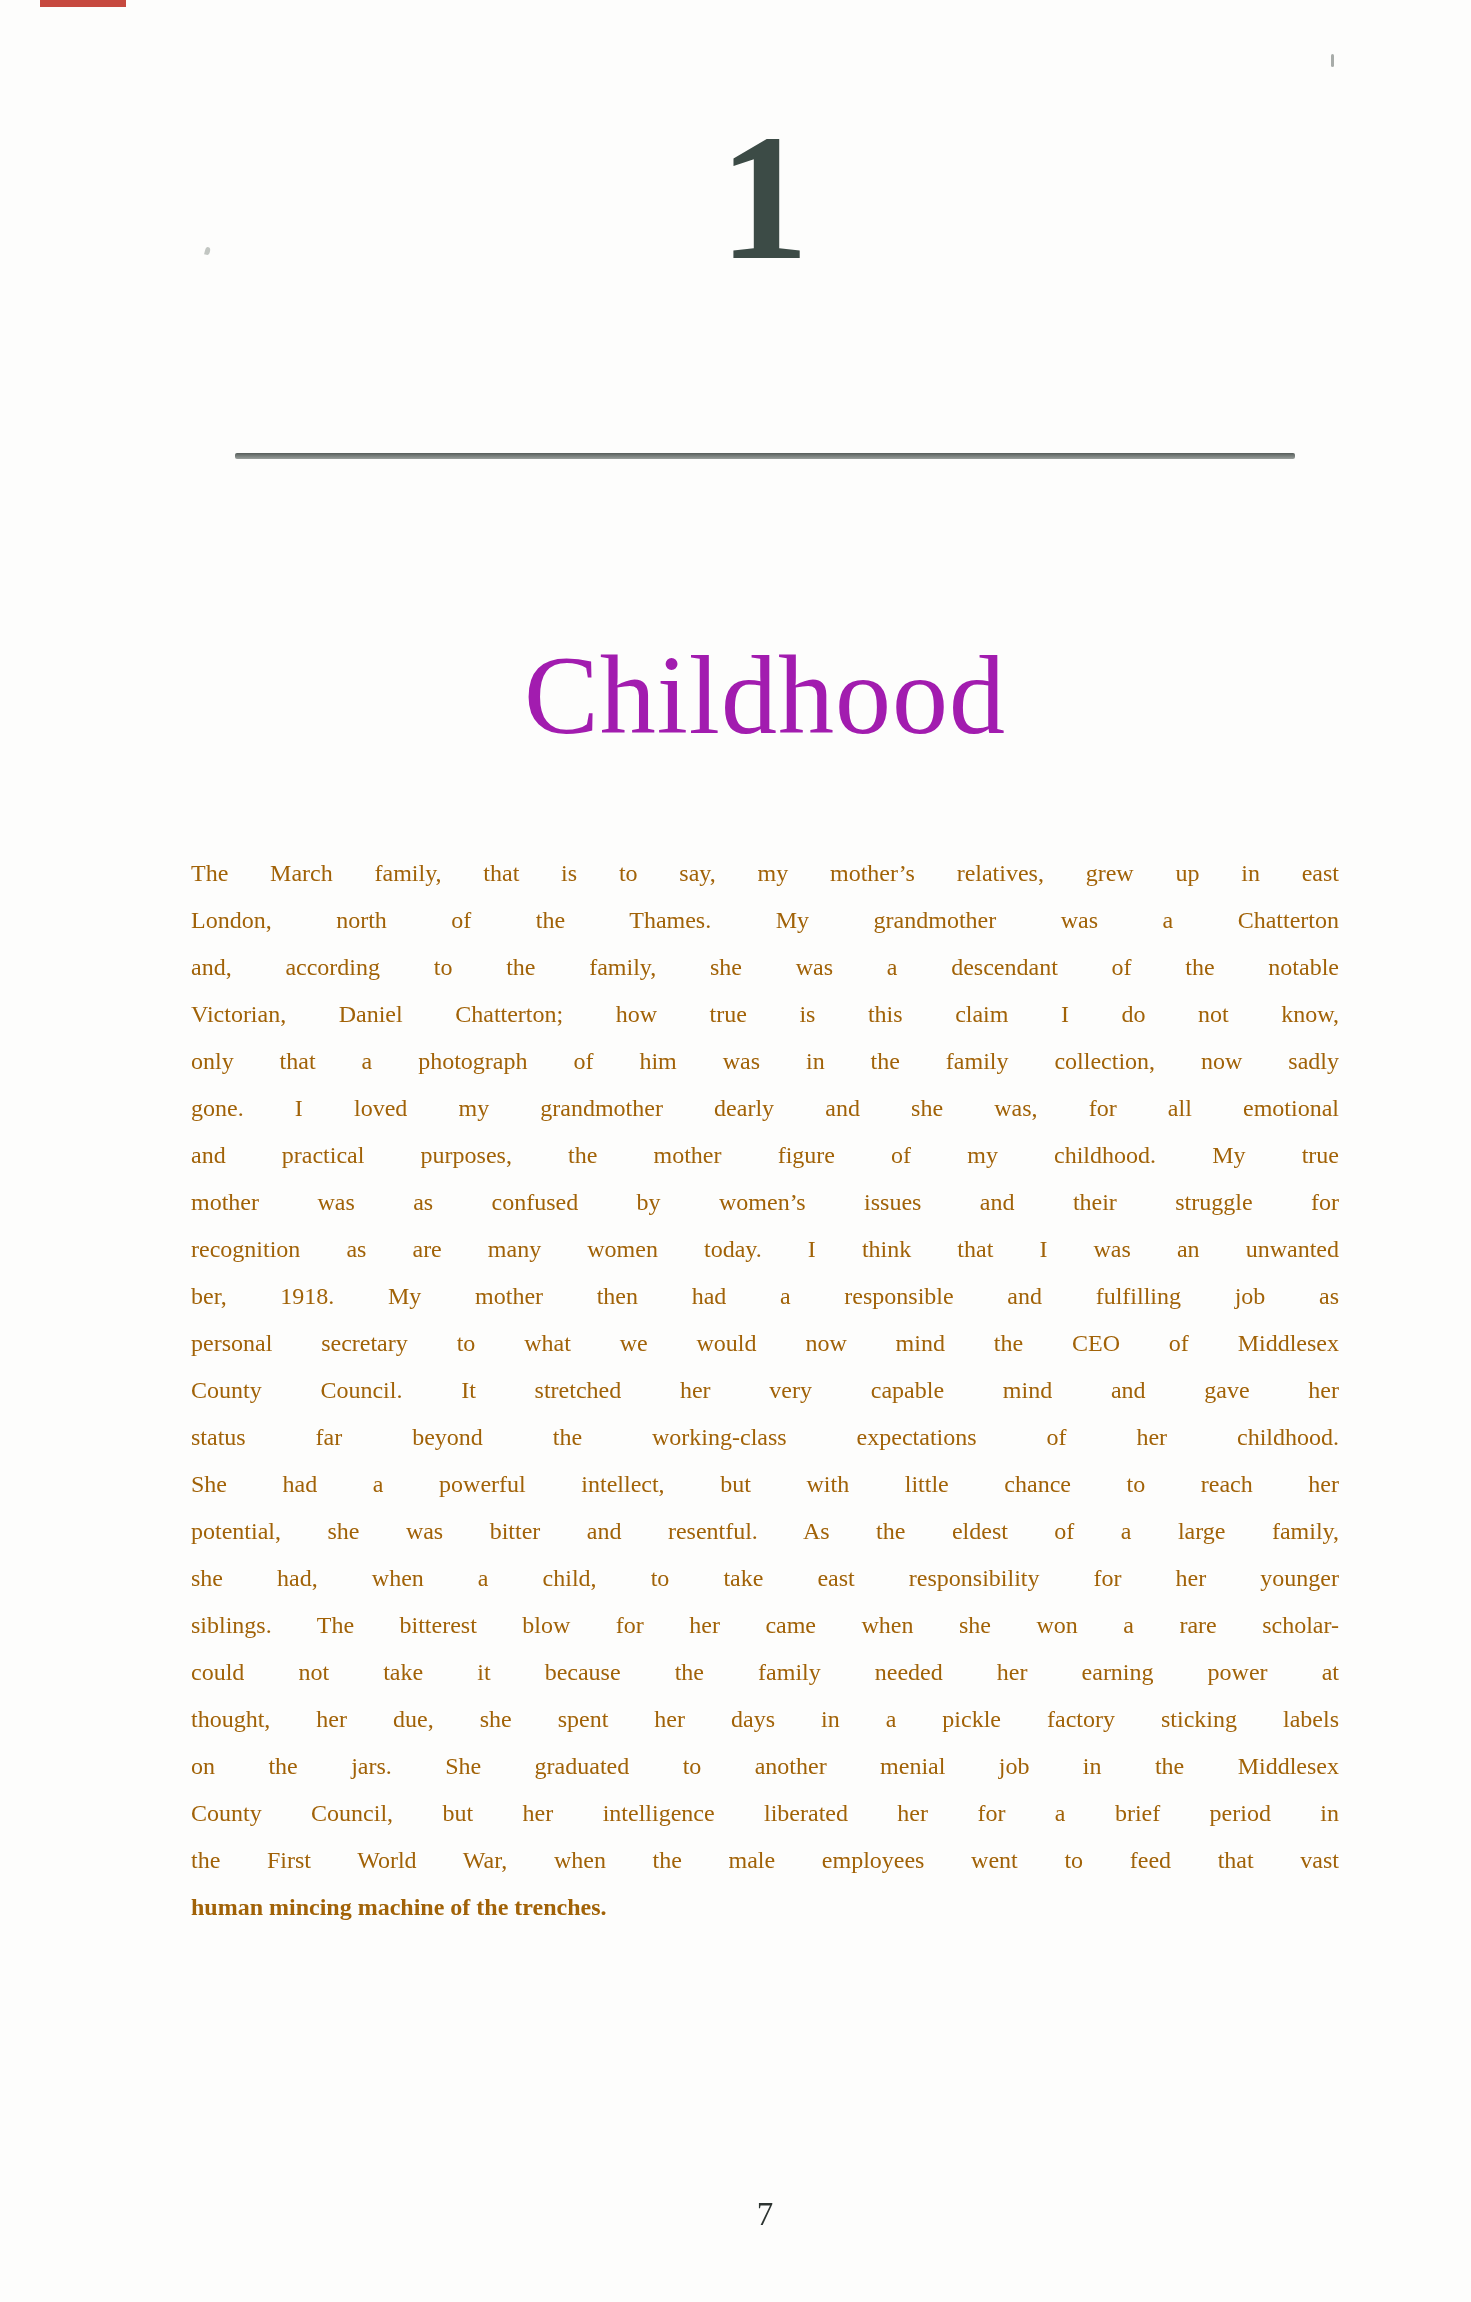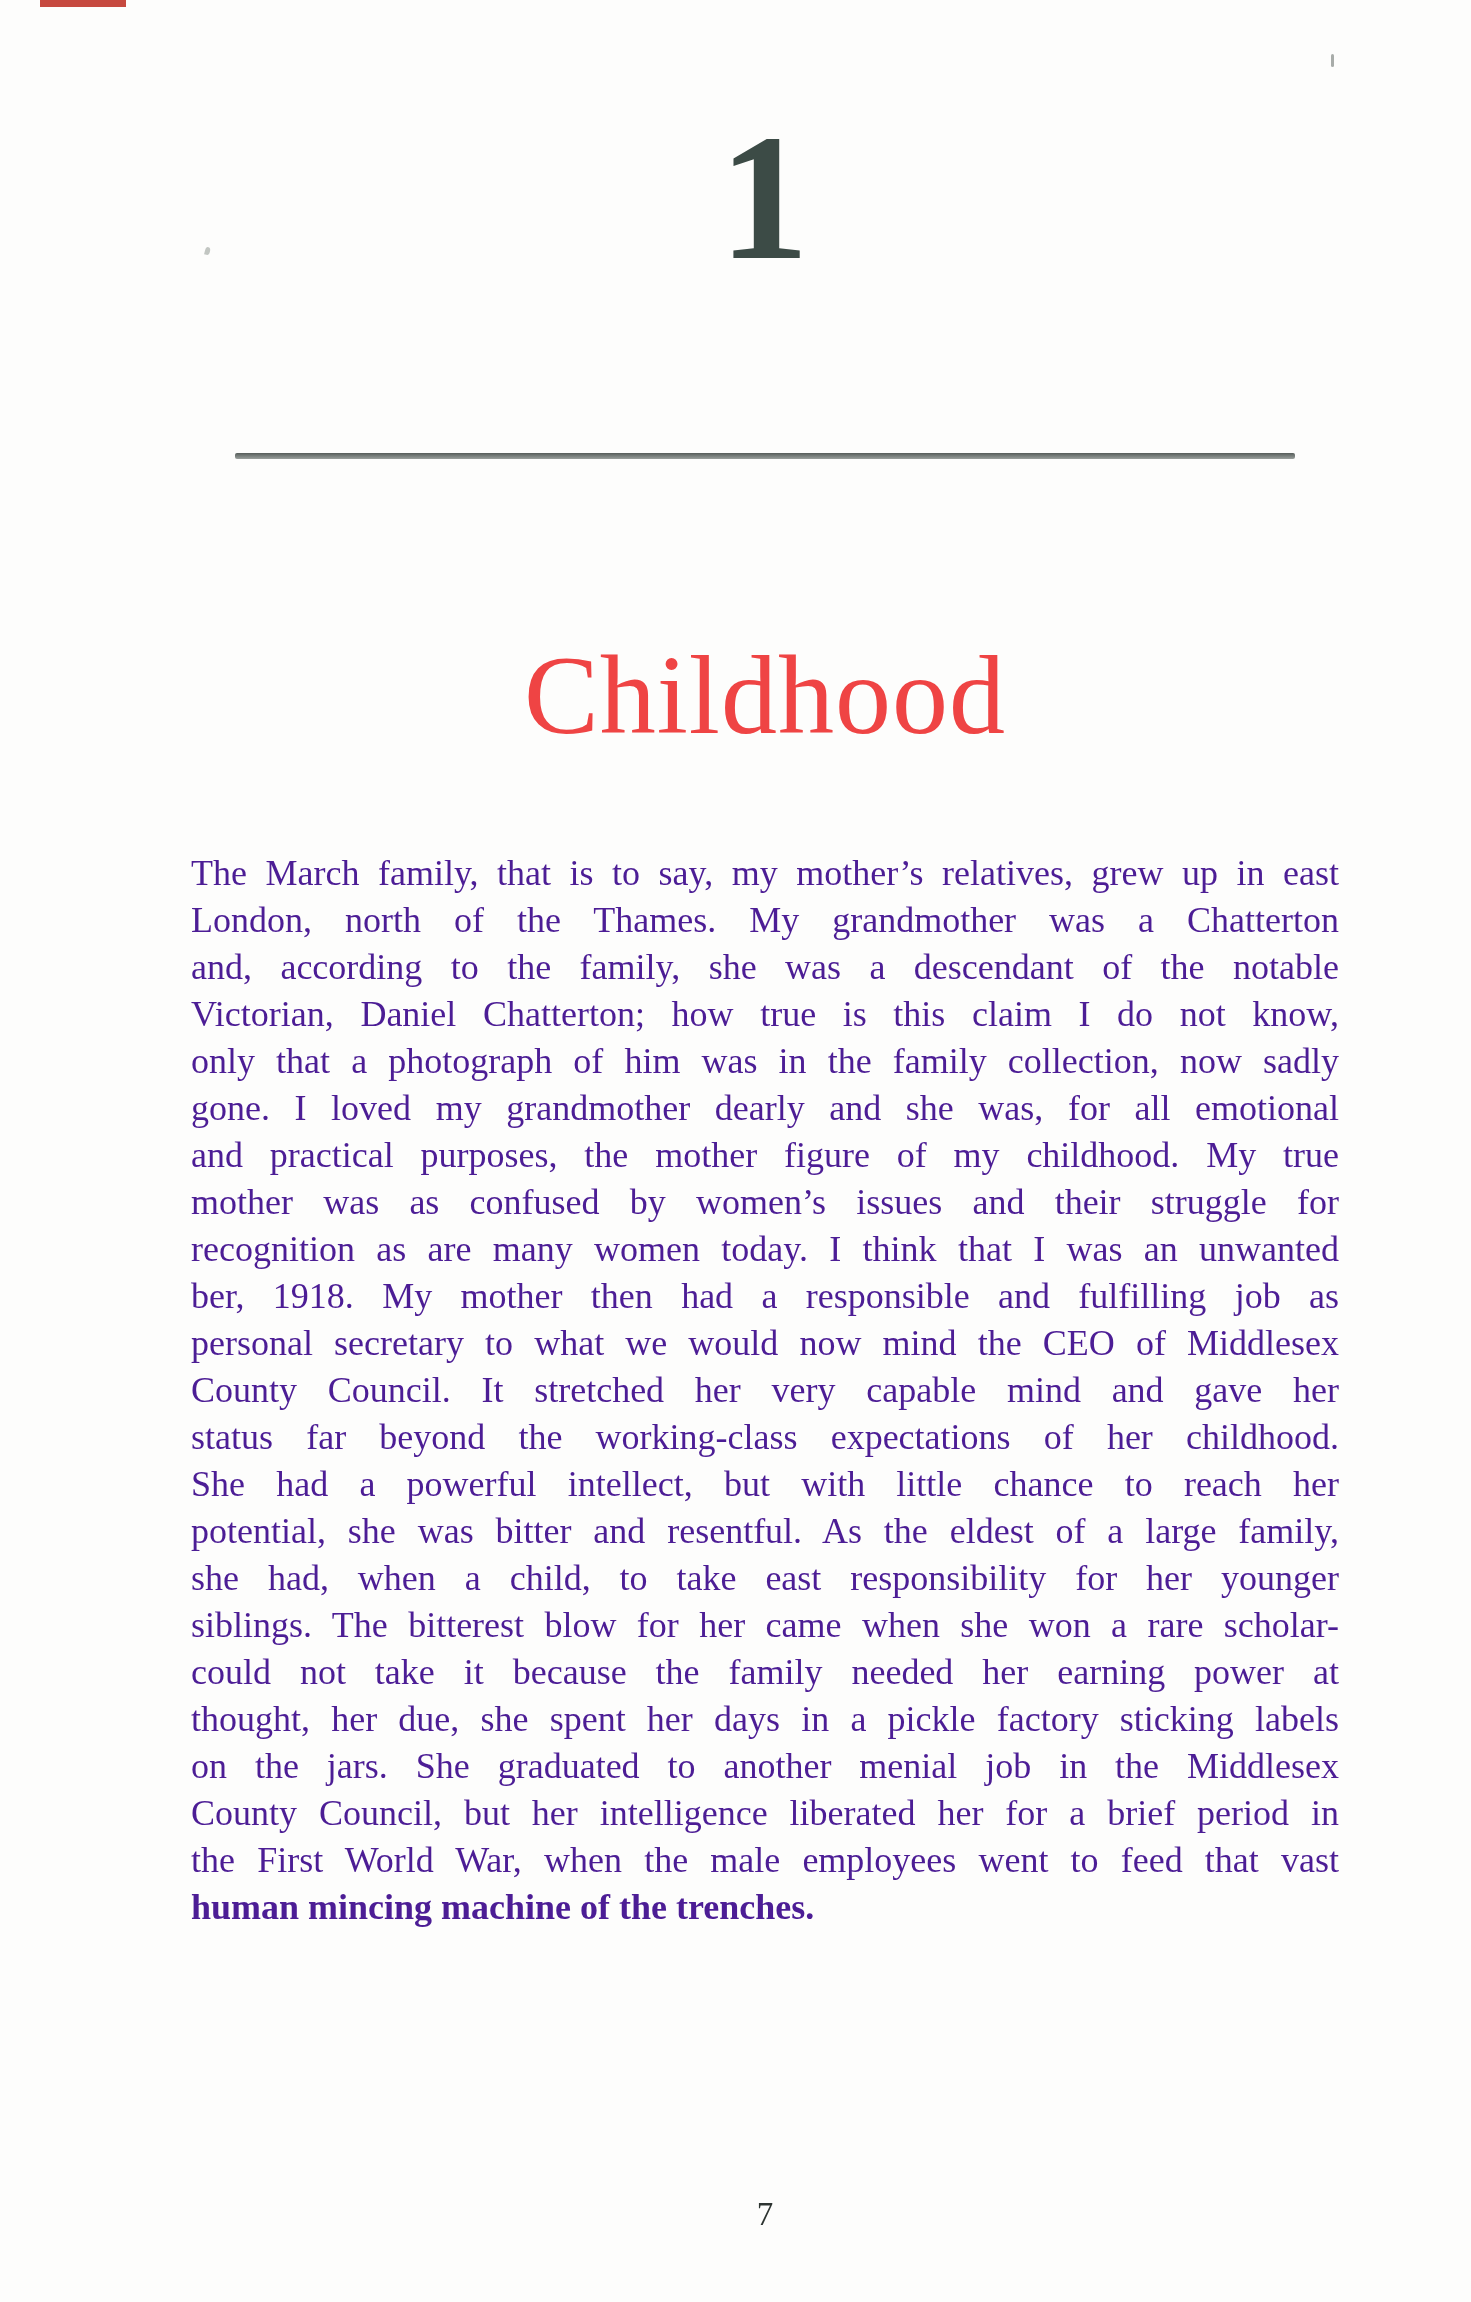--- a/index.html
+++ b/index.html
@@ -46,30 +46,30 @@
   }
   .chapter-title {
     position: absolute;
     top: 628px;
     left: 0;
     width: 100%;
     text-align: center;
     font-size: 112px;
     line-height: 1.2;
     font-weight: 400;
-    color: #ef4444;
+    color: #a21caf;
     letter-spacing: 1px;
   }
   .body-text {
     position: absolute;
     top: 850px;
     left: 0;
     width: 1148px;
-    font-size: 36px;
-    color: #4c1d95;
+    font-size: 24px;
+    color: #a16207;
   }
   .body-text .line {
     line-height: 47px;
     text-align: justify;
     text-align-last: justify;
   }
   .body-text .line.last {
     text-align-last: left;
     font-weight: bold;
   }

